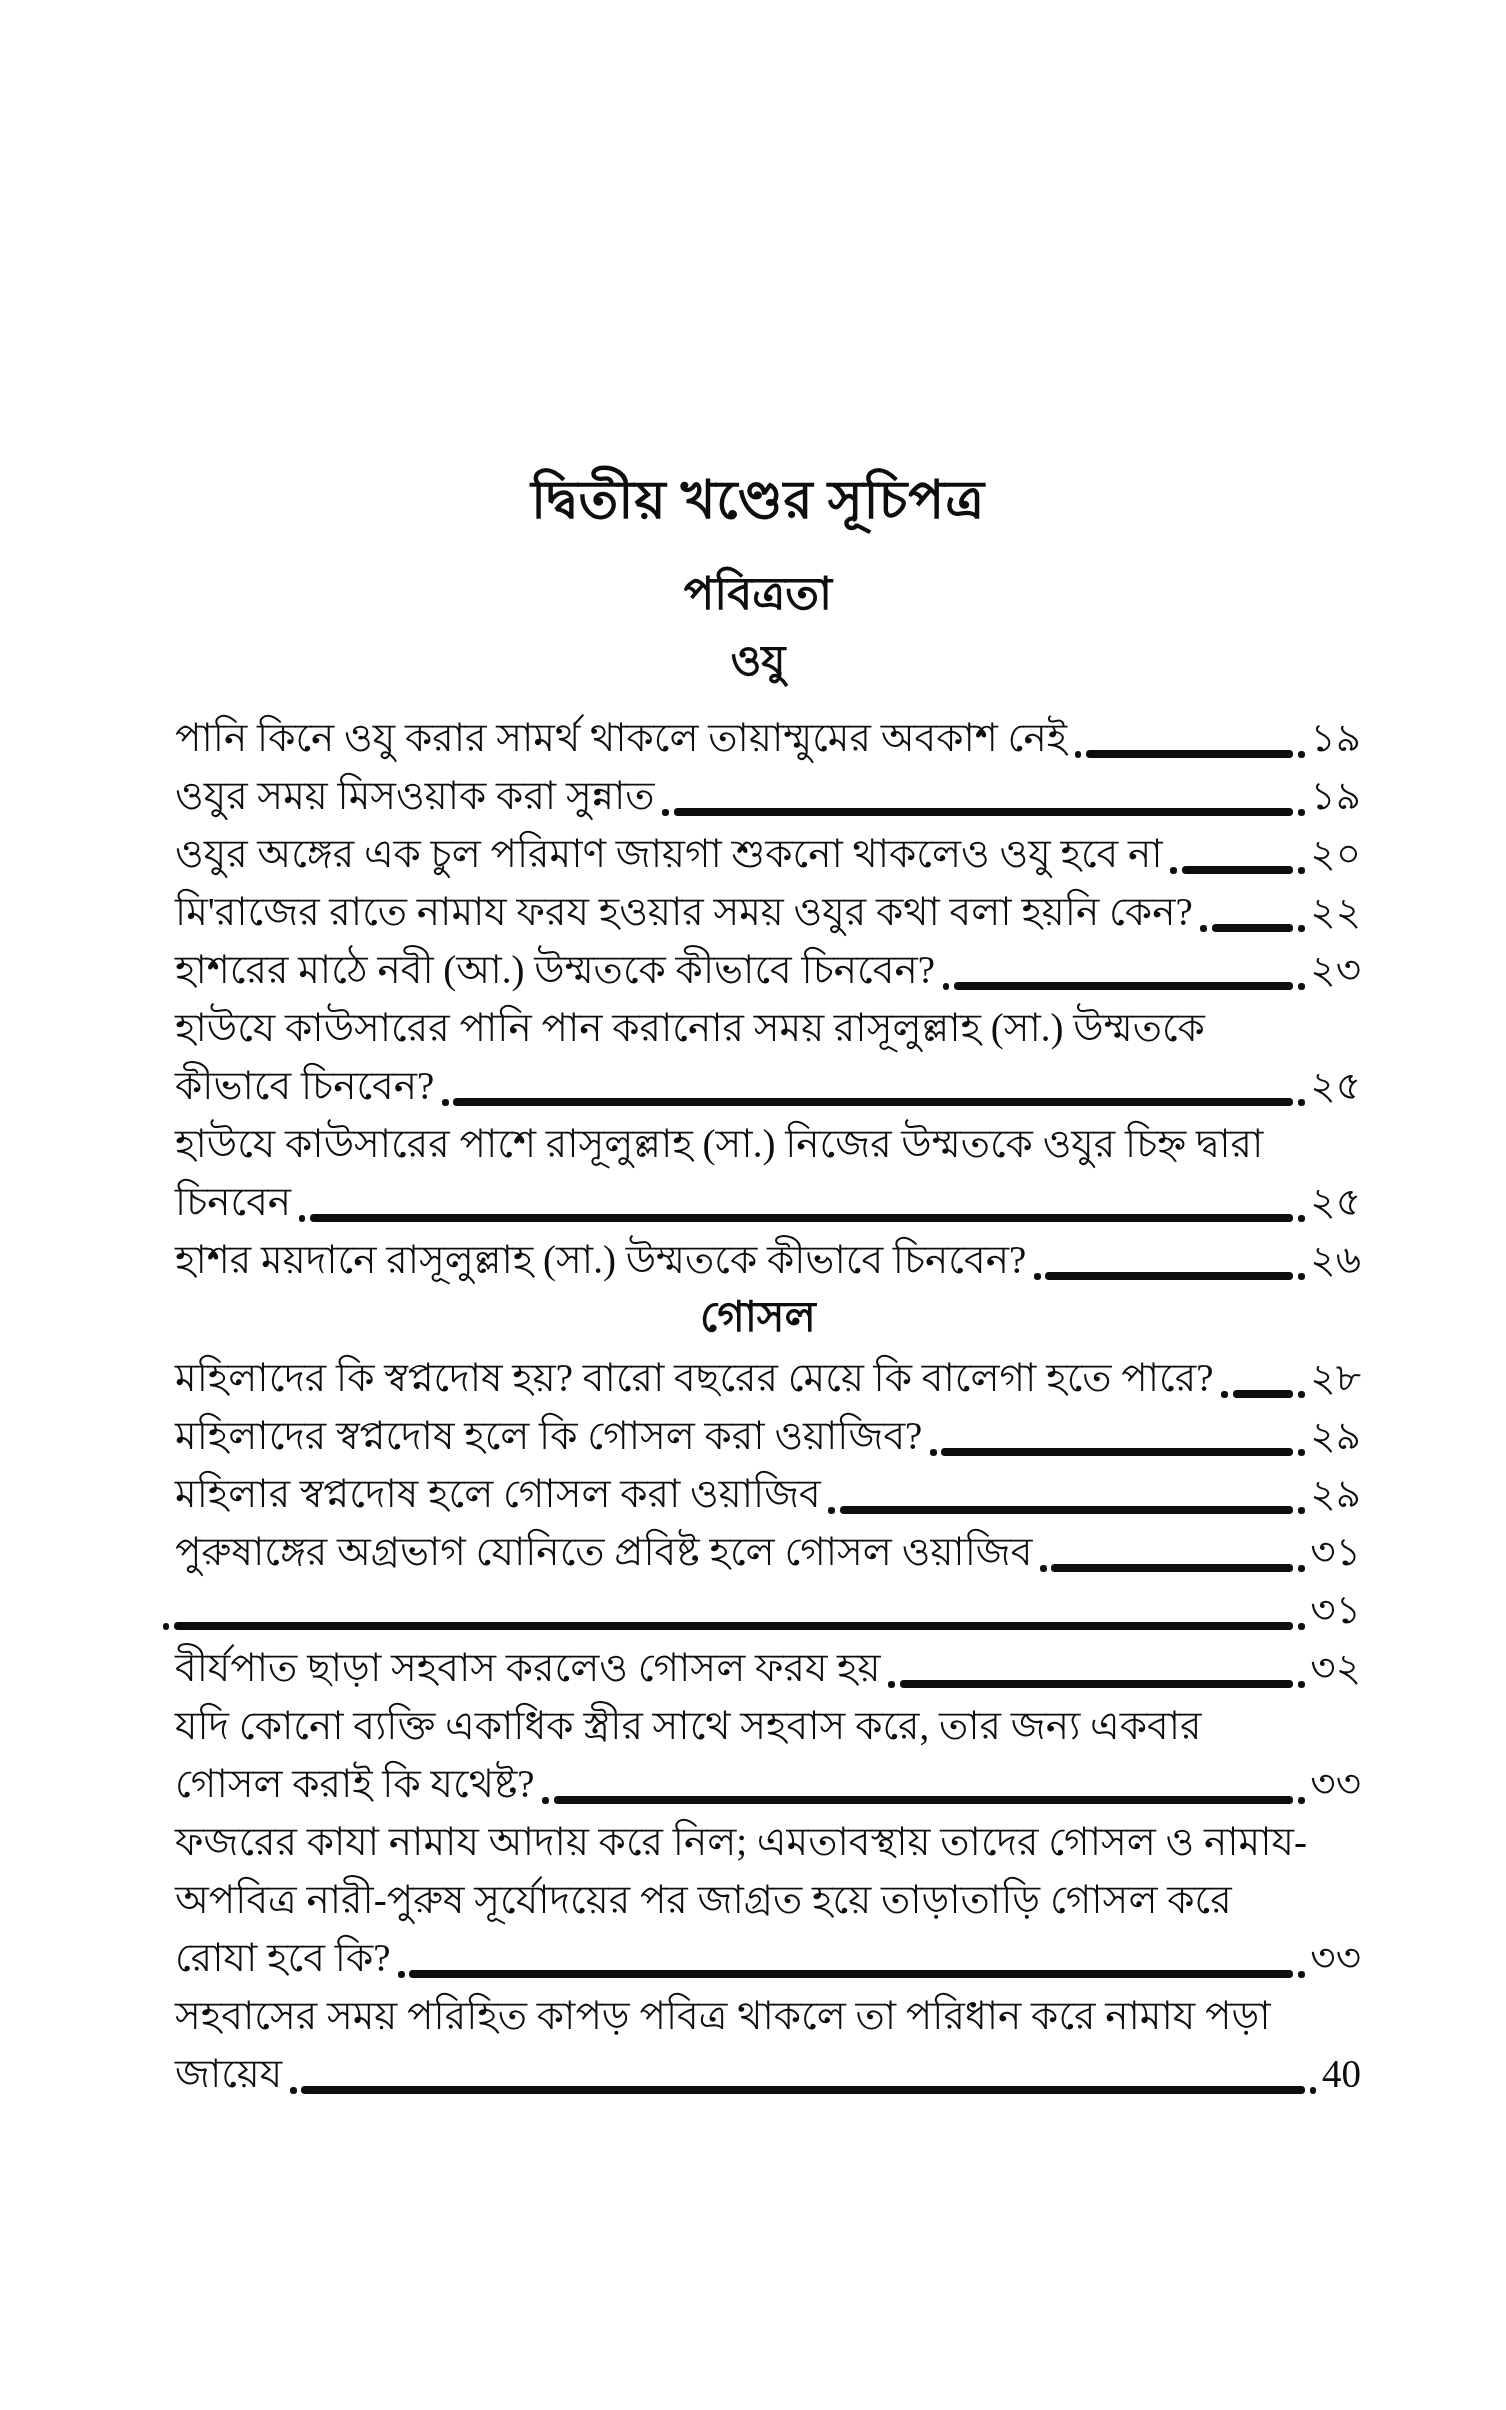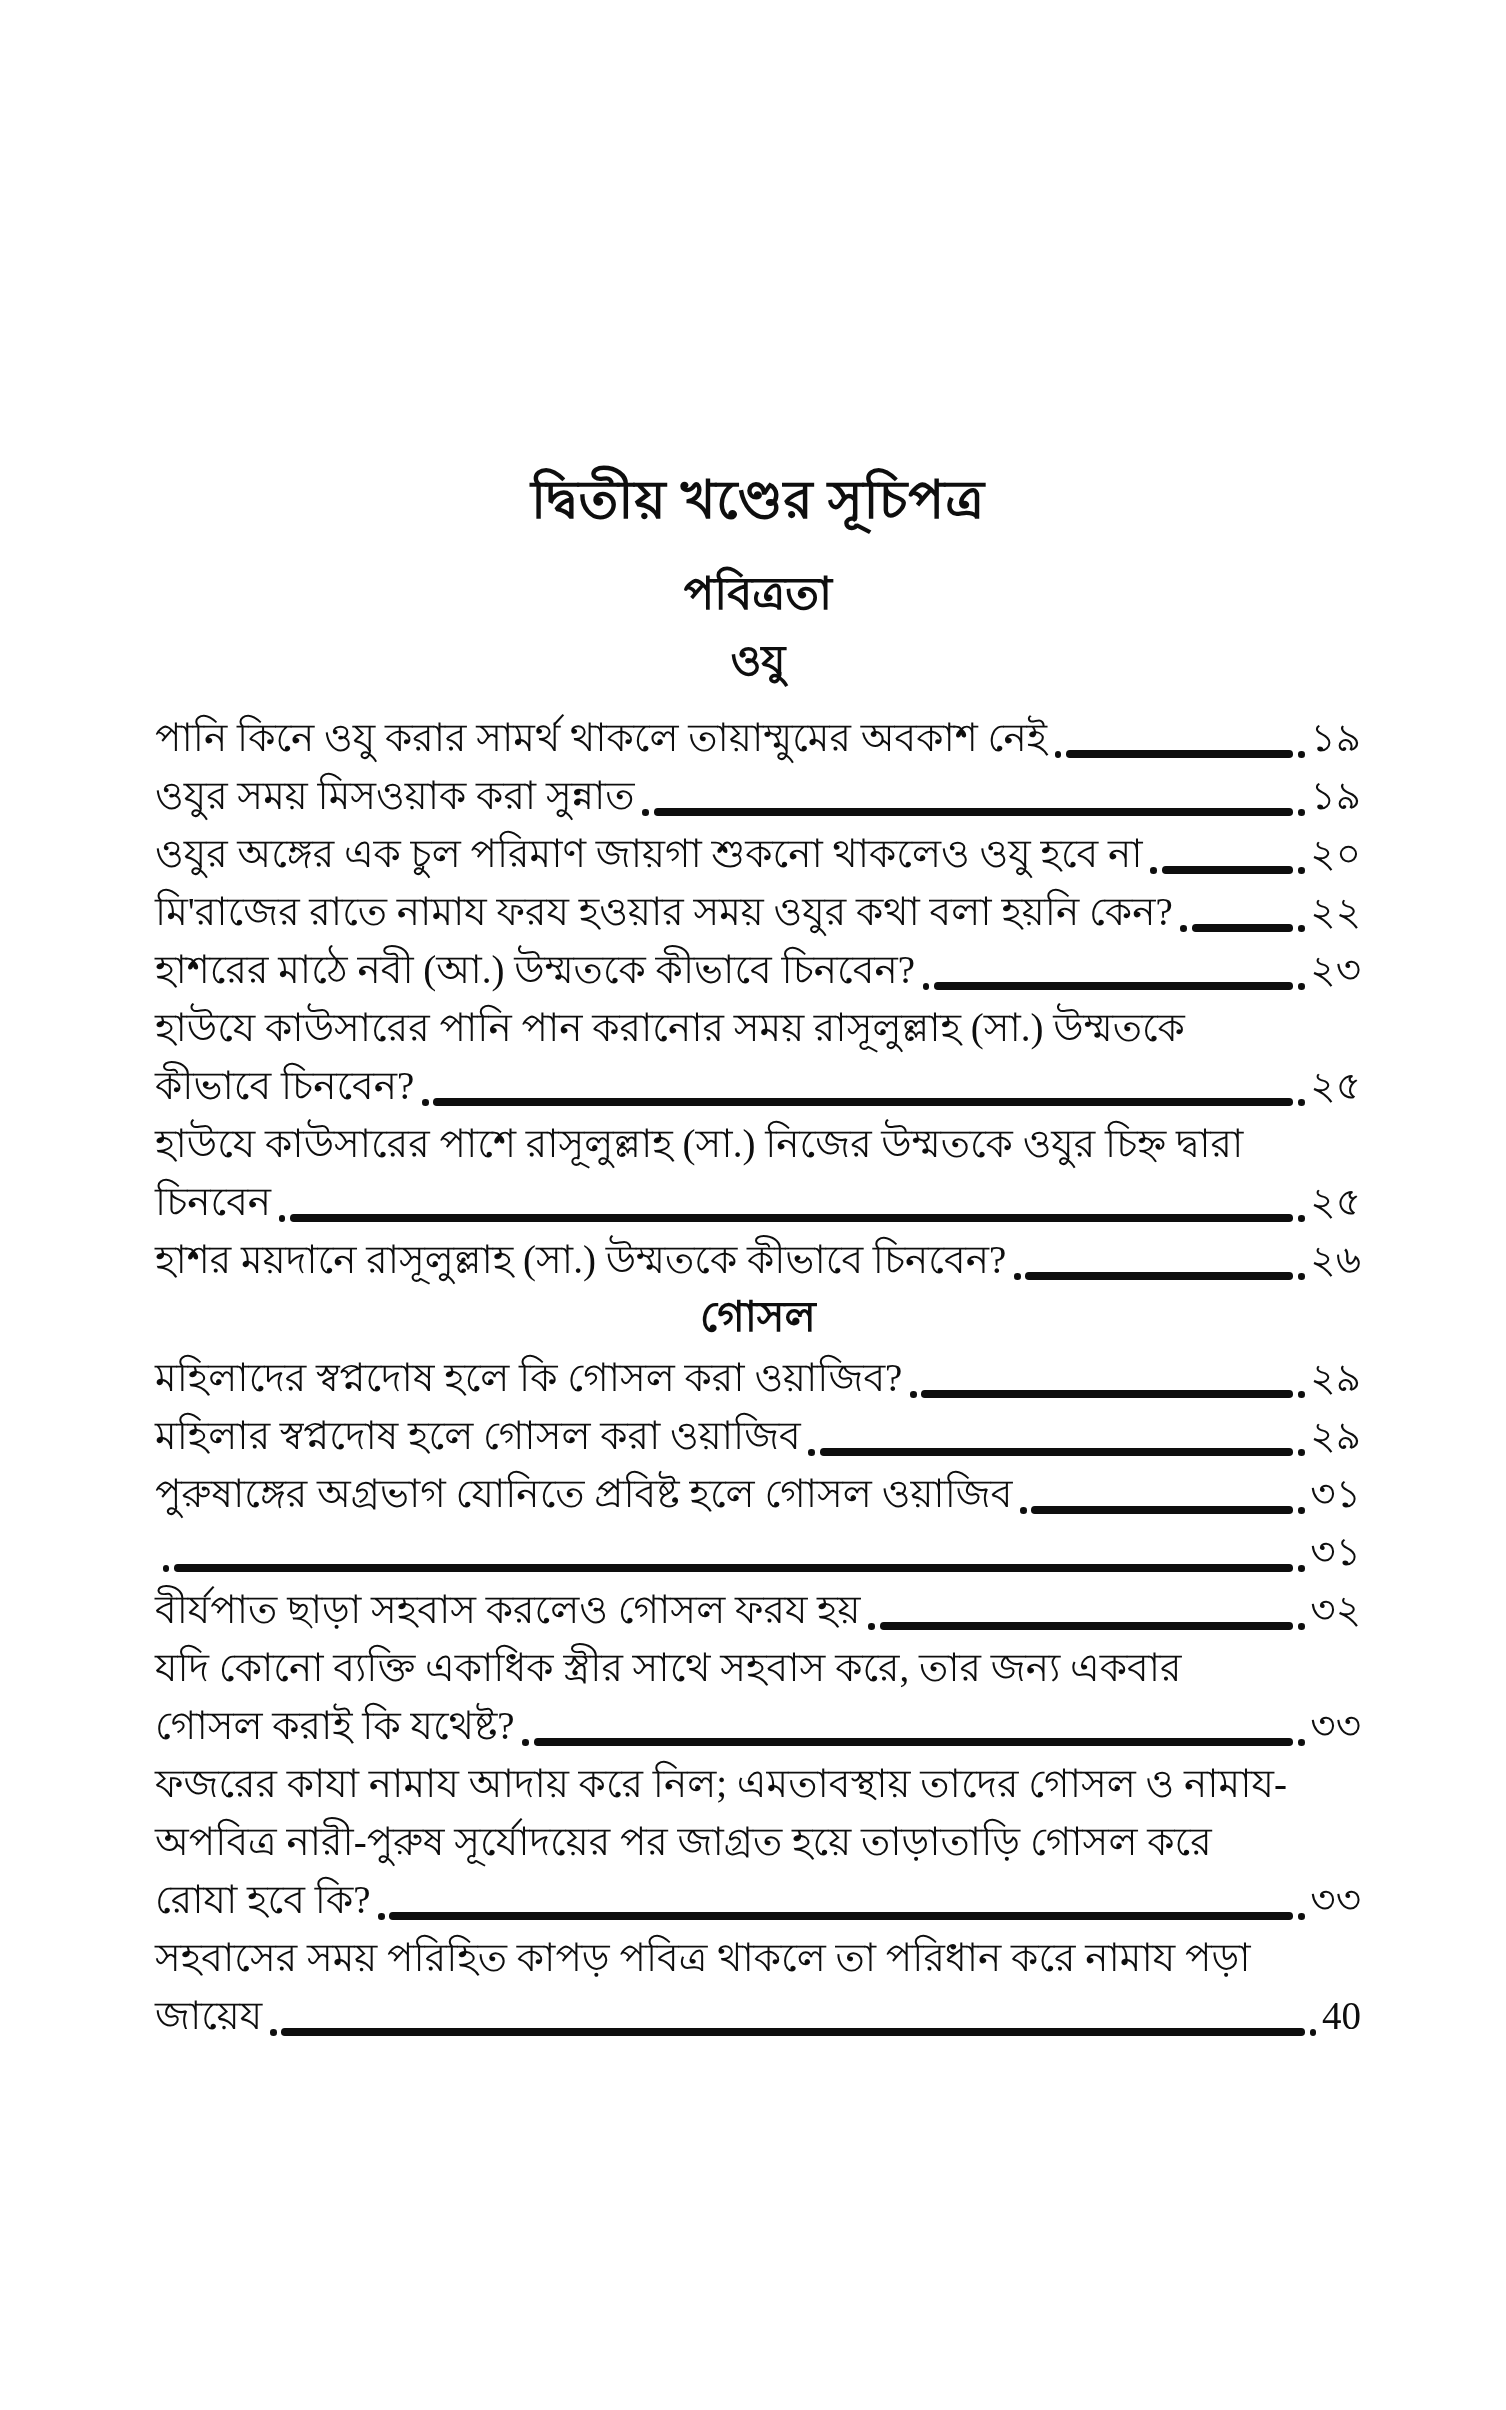--- a/index.html
+++ b/index.html
@@ -49,20 +49,21 @@
     height: 60px;
   }
   .toc-row {
     display: flex;
     height: 58px;
     font-size: 39px;
   }
   .toc-text {
     line-height: 58px;
     white-space: nowrap;
+    margin-left: 20px;
   }
   .leader {
     position: relative;
     flex: 1;
     align-self: flex-end;
     height: 7.5px;
     margin: 0 17px 9.4px 19px;
     background: #0e0e0e;
     border-radius: 3.8px;
     min-width: 28px;
@@ -134,20 +135,25 @@
           <span class="leader"></span>
           <span class="pagenum">২৫</span>
         </div>
         <div class="toc-row">
           <span class="toc-text">হাশর ময়দানে রাসূলুল্লাহ (সা.) উম্মতকে কীভাবে চিনবেন?</span>
           <span class="leader"></span>
           <span class="pagenum">২৬</span>
         </div>
         <div class="section-heading later">গোসল</div>
         <div class="toc-row">
+          <span class="toc-text">মহিলাদের কি স্বপ্নদোষ হয়? বারো বছরের মেয়ে কি বালেগা হতে পারে?</span>
+          <span class="leader"></span>
+          <span class="pagenum">২৮</span>
+        </div>
+        <div class="toc-row">
           <span class="toc-text">মহিলাদের স্বপ্নদোষ হলে কি গোসল করা ওয়াজিব?</span>
           <span class="leader"></span>
           <span class="pagenum">২৯</span>
         </div>
         <div class="toc-row">
           <span class="toc-text">মহিলার স্বপ্নদোষ হলে গোসল করা ওয়াজিব</span>
           <span class="leader"></span>
           <span class="pagenum">২৯</span>
         </div>
         <div class="toc-row">

